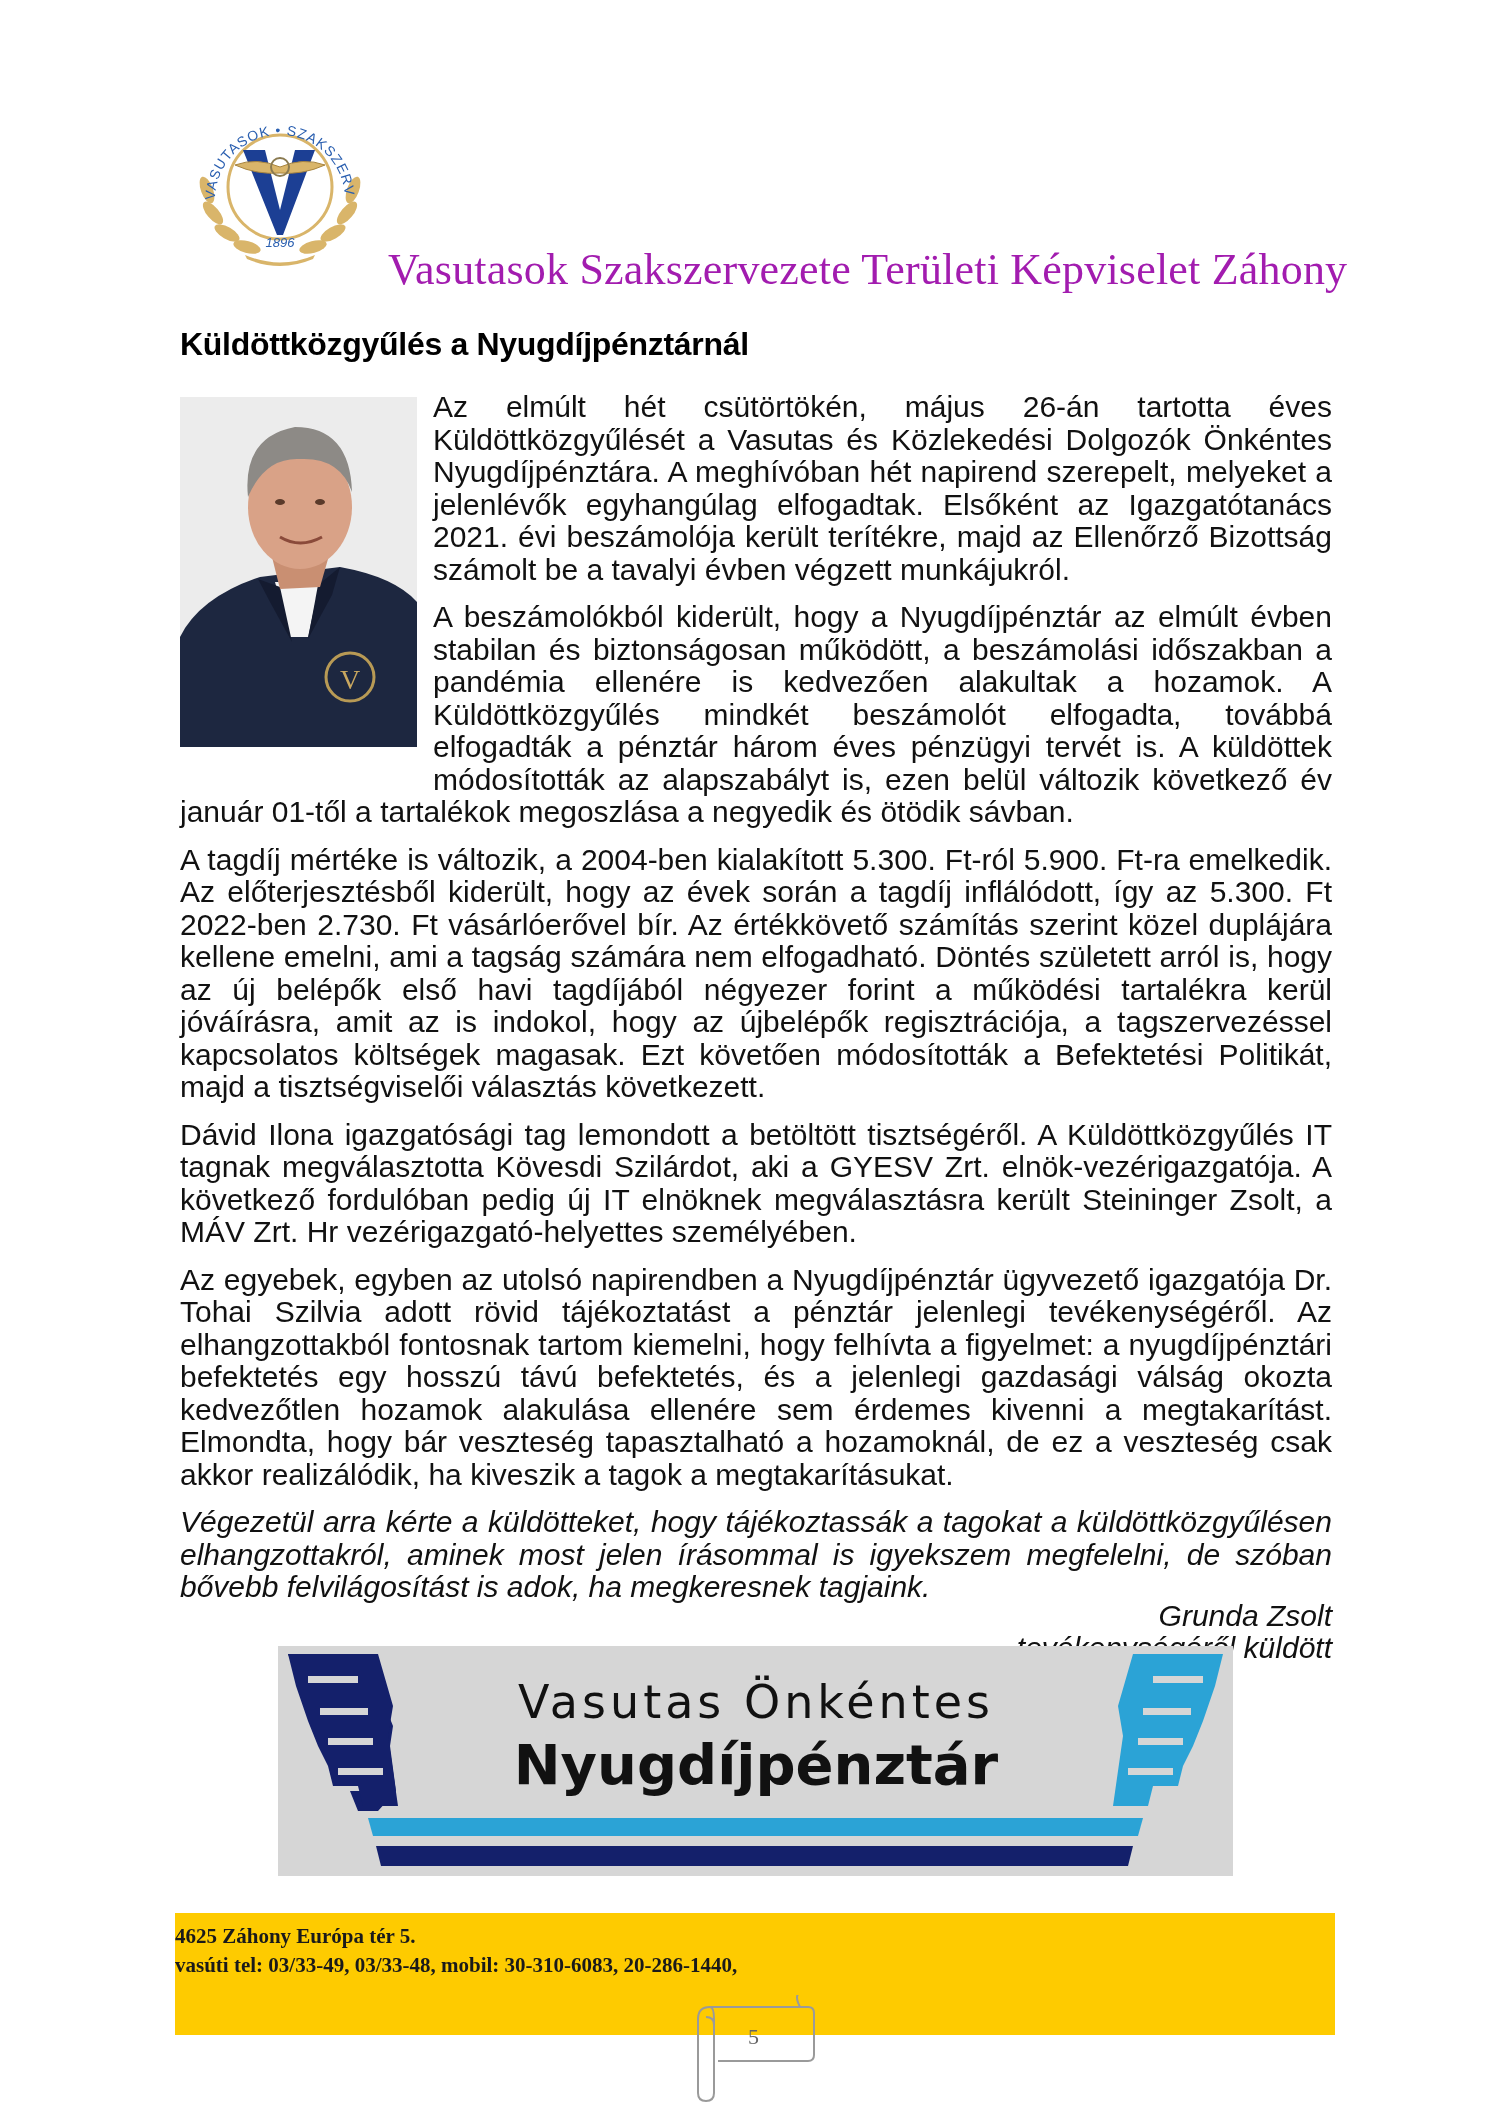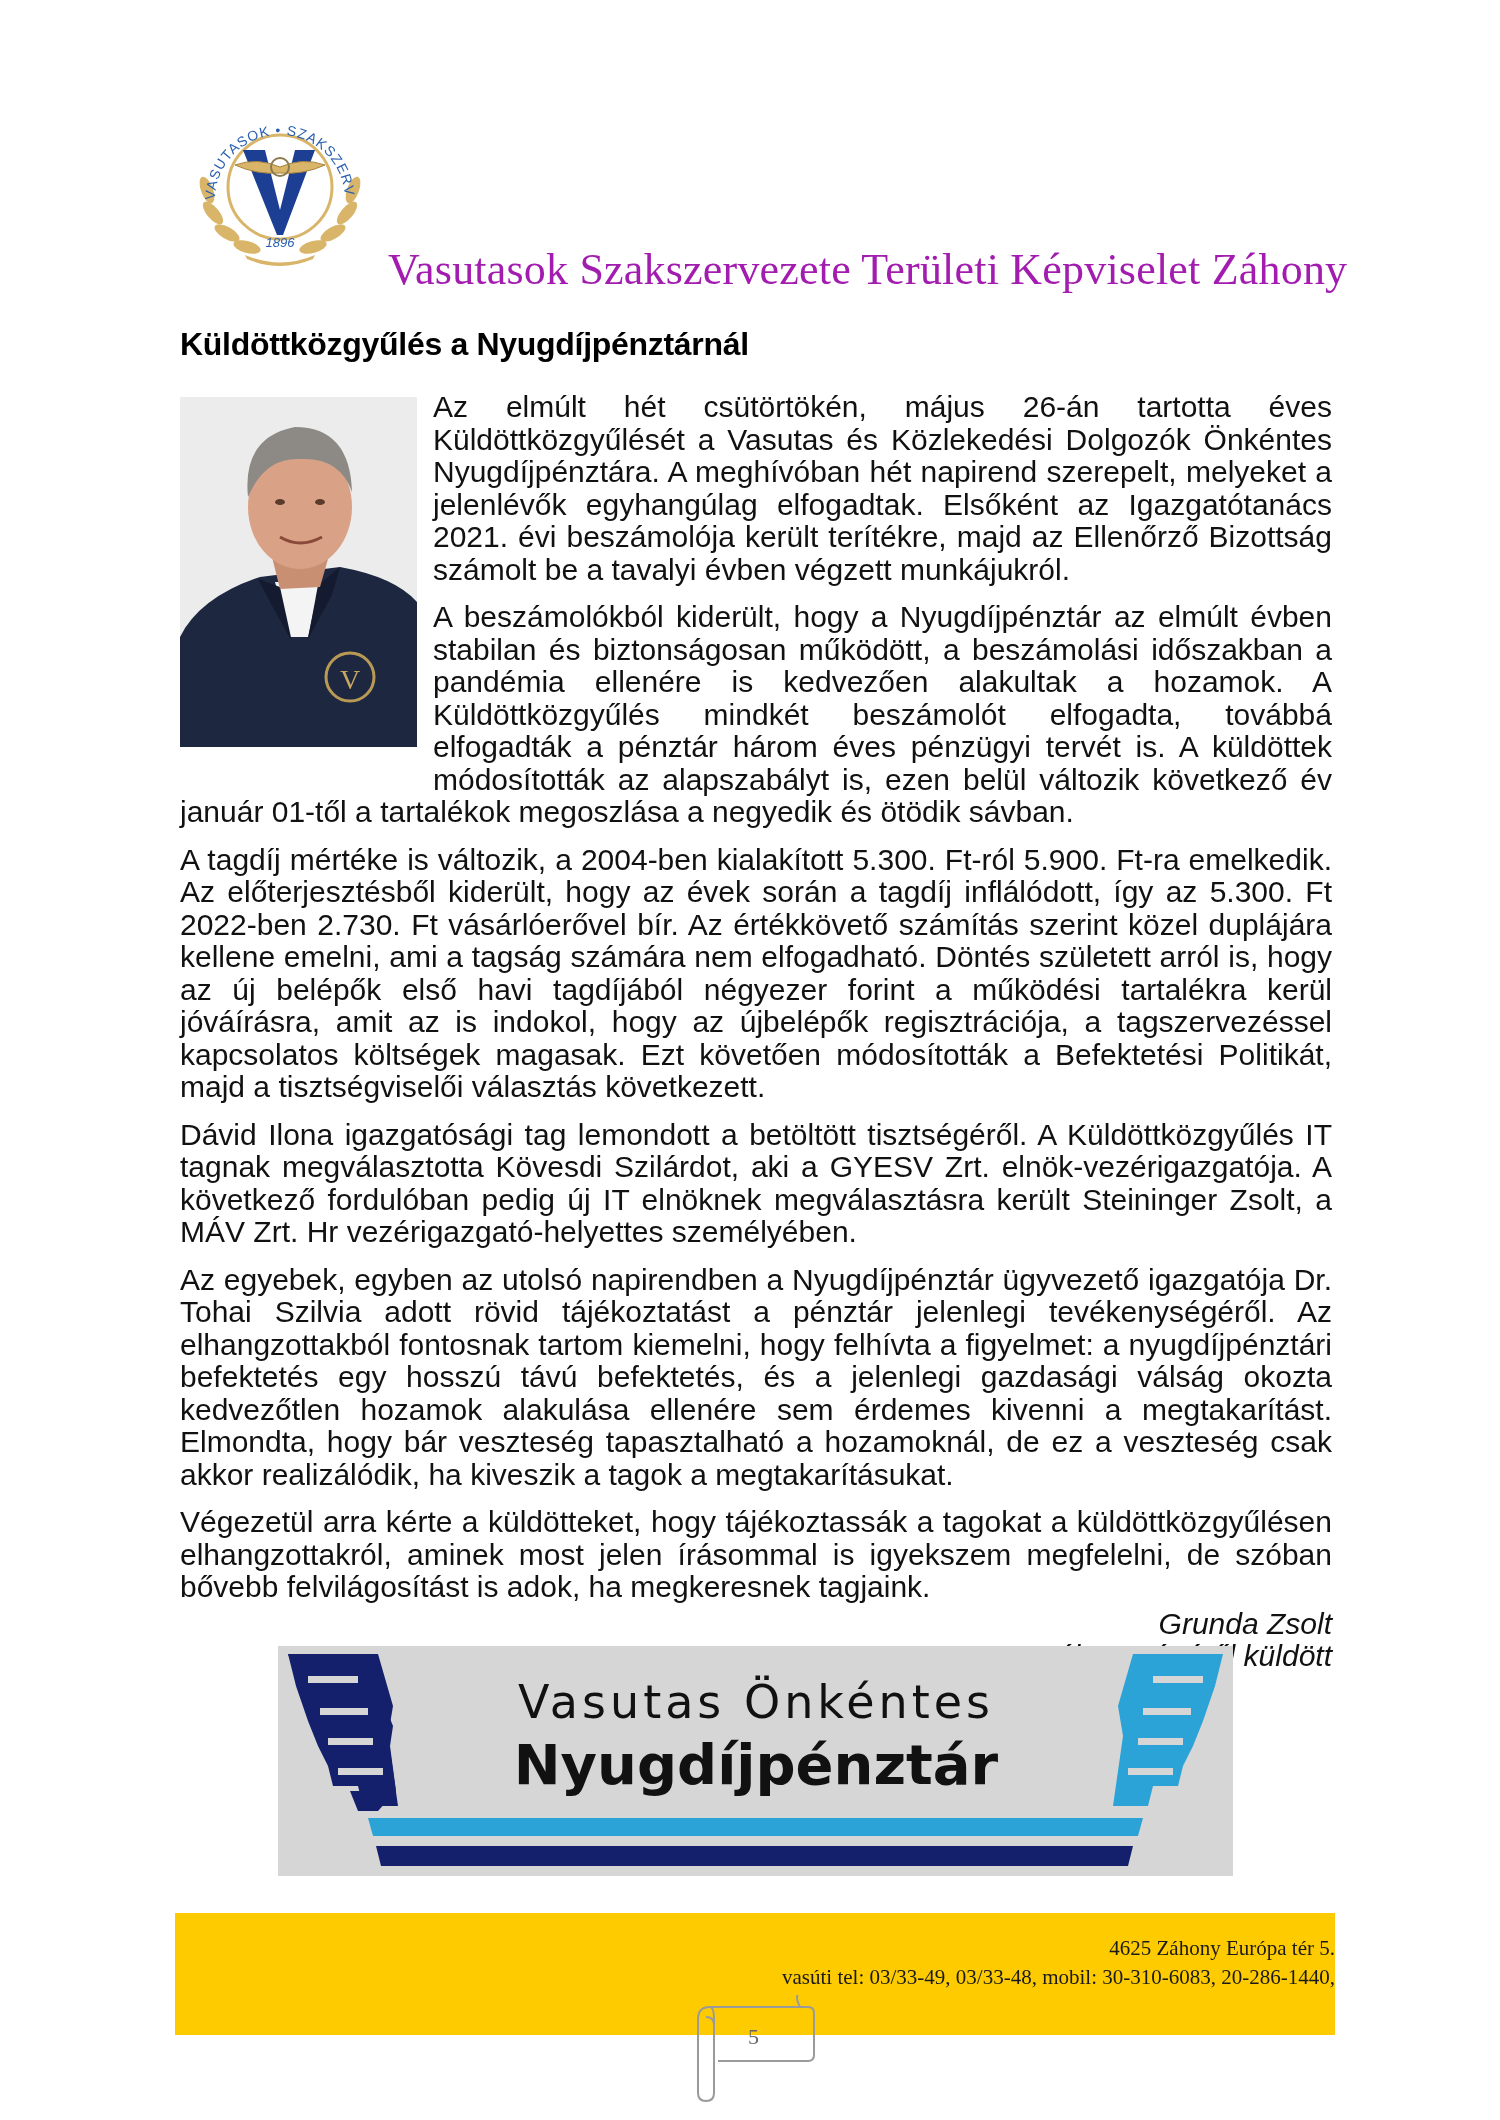--- a/index.html
+++ b/index.html
@@ -6,21 +6,21 @@
   body { width: 1500px; height: 2120px; position: relative; overflow: hidden; font-family: "Liberation Sans", sans-serif; color: #111; }
   .logo { position: absolute; left: 185px; top: 95px; width: 190px; height: 175px; }
   .org-name { position: absolute; left: 388px; top: 244px; font-family: "Liberation Serif", serif; font-size: 44px; color: #a21caf; white-space: nowrap; letter-spacing: 0.2px; }
   .title { position: absolute; left: 180px; top: 326px; font-family: "Liberation Sans", sans-serif; font-weight: bold; font-size: 32px; color: #000; white-space: nowrap; letter-spacing: -0.3px; }
   .photo { position: absolute; left: 180px; top: 397px; width: 237px; height: 350px; background: #e9e9e9; overflow: hidden; }
   .article { position: absolute; left: 180px; top: 391px; width: 1152px; font-size: 30px; line-height: 32.5px; text-align: justify; color: #111; }
   .article p { margin: 0 0 15px 0; }
   .float-spacer { float: left; width: 253px; height: 382px; }
   .signature { text-align: right; margin-top: -4px; font-style: italic; }
   .banner { position: absolute; left: 278px; top: 1646px; width: 955px; height: 230px; background: #d6d6d6; }
-  .footer { position: absolute; left: 175px; top: 1913px; width: 1160px; height: 122px; background: #fecb00; text-align: right; font-family: "Liberation Serif", serif; font-size: 21px; line-height: 29px; color: #1a1a1a; padding-top: 21px; box-sizing: border-box; }
+  .footer { position: absolute; left: 175px; top: 1913px; width: 1160px; height: 122px; background: #fecb00; text-align: left; font-family: "Liberation Serif", serif; font-size: 21px; line-height: 29px; color: #1a1a1a; padding-top: 9px; box-sizing: border-box; font-weight: bold; }
   .footer a { color: #0b1a8a; text-decoration: underline; }
   .page-scroll { position: absolute; left: 688px; top: 1995px; width: 135px; height: 110px; }
   .page-num { position: absolute; left: 748px; top: 2024px; font-family: "Liberation Serif", serif; font-size: 22px; color: #666; }
 </style>
 </head>
 <body>
 
 <svg class="logo" viewBox="0 0 190 175">
   <defs>
     <path id="ringpath" d="M 30 105 A 65 65 0 1 1 160 105" fill="none"></path>
@@ -77,21 +77,21 @@
   <text x="170" y="292" text-anchor="middle" font-family="Liberation Serif, serif" font-size="28" fill="#c9a75f">V</text>
 </svg>
 
 <div class="article">
   <div class="float-spacer"></div>
   <p>Az elmúlt hét csütörtökén, május 26-án tartotta éves Küldöttközgyűlését a Vasutas és Közlekedési Dolgozók Önkéntes Nyugdíjpénztára. A meghívóban hét napirend szerepelt, melyeket a jelenlévők egyhangúlag elfogadtak. Elsőként az Igazgatótanács 2021. évi beszámolója került terítékre, majd az Ellenőrző Bizottság számolt be a tavalyi évben végzett munkájukról.</p>
   <p>A beszámolókból kiderült, hogy a Nyugdíjpénztár az elmúlt évben stabilan és biztonságosan működött, a beszámolási időszakban a pandémia ellenére is kedvezően alakultak a hozamok. A Küldöttközgyűlés mindkét beszámolót elfogadta, továbbá elfogadták a pénztár három éves pénzügyi tervét is. A küldöttek módosították az alapszabályt is, ezen belül változik következő év január 01-től a tartalékok megoszlása a negyedik és ötödik sávban.</p>
   <p>A tagdíj mértéke is változik, a 2004-ben kialakított 5.300. Ft-ról 5.900. Ft-ra emelkedik. Az előterjesztésből kiderült, hogy az évek során a tagdíj inflálódott, így az 5.300. Ft 2022-ben 2.730. Ft vásárlóerővel bír. Az értékkövető számítás szerint közel duplájára kellene emelni, ami a tagság számára nem elfogadható. Döntés született arról is, hogy az új belépők első havi tagdíjából négyezer forint a működési tartalékra kerül jóváírásra, amit az is indokol, hogy az újbelépők regisztrációja, a tagszervezéssel kapcsolatos költségek magasak. Ezt követően módosították a Befektetési Politikát, majd a tisztségviselői választás következett.</p>
   <p>Dávid Ilona igazgatósági tag lemondott a betöltött tisztségéről. A Küldöttközgyűlés IT tagnak megválasztotta Kövesdi Szilárdot, aki a GYESV Zrt. elnök-vezérigazgatója. A következő fordulóban pedig új IT elnöknek megválasztásra került Steininger Zsolt, a MÁV Zrt. Hr vezérigazgató-helyettes személyében.</p>
   <p>Az egyebek, egyben az utolsó napirendben a Nyugdíjpénztár ügyvezető igazgatója Dr. Tohai Szilvia adott rövid tájékoztatást a pénztár jelenlegi tevékenységéről. Az elhangzottakból fontosnak tartom kiemelni, hogy felhívta a figyelmet: a nyugdíjpénztári befektetés egy hosszú távú befektetés, és a jelenlegi gazdasági válság okozta kedvezőtlen hozamok alakulása ellenére sem érdemes kivenni a megtakarítást. Elmondta, hogy bár veszteség tapasztalható a hozamoknál, de ez a veszteség csak akkor realizálódik, ha kiveszik a tagok a megtakarításukat.</p>
-  <p style="margin-bottom:8px;">Végezetül arra kérte a küldötteket, hogy tájékoztassák a tagokat a küldöttközgyűlésen elhangzottakról, aminek most jelen írásommal is igyekszem megfelelni, de szóban bővebb felvilágosítást is adok, ha megkeresnek tagjaink.</p>
+  <p style="margin-bottom:0;font-style:italic;">Végezetül arra kérte a küldötteket, hogy tájékoztassák a tagokat a küldöttközgyűlésen elhangzottakról, aminek most jelen írásommal is igyekszem megfelelni, de szóban bővebb felvilágosítást is adok, ha megkeresnek tagjaink.</p>
   <div class="signature">
     <div>Grunda Zsolt</div>
     <div>tevékenységéről küldött</div>
   </div>
 </div>
 
 <svg class="banner" viewBox="0 0 955 230">
   <rect width="955" height="230" fill="#d6d6d6"></rect>
 
   <g fill="#14206b">

